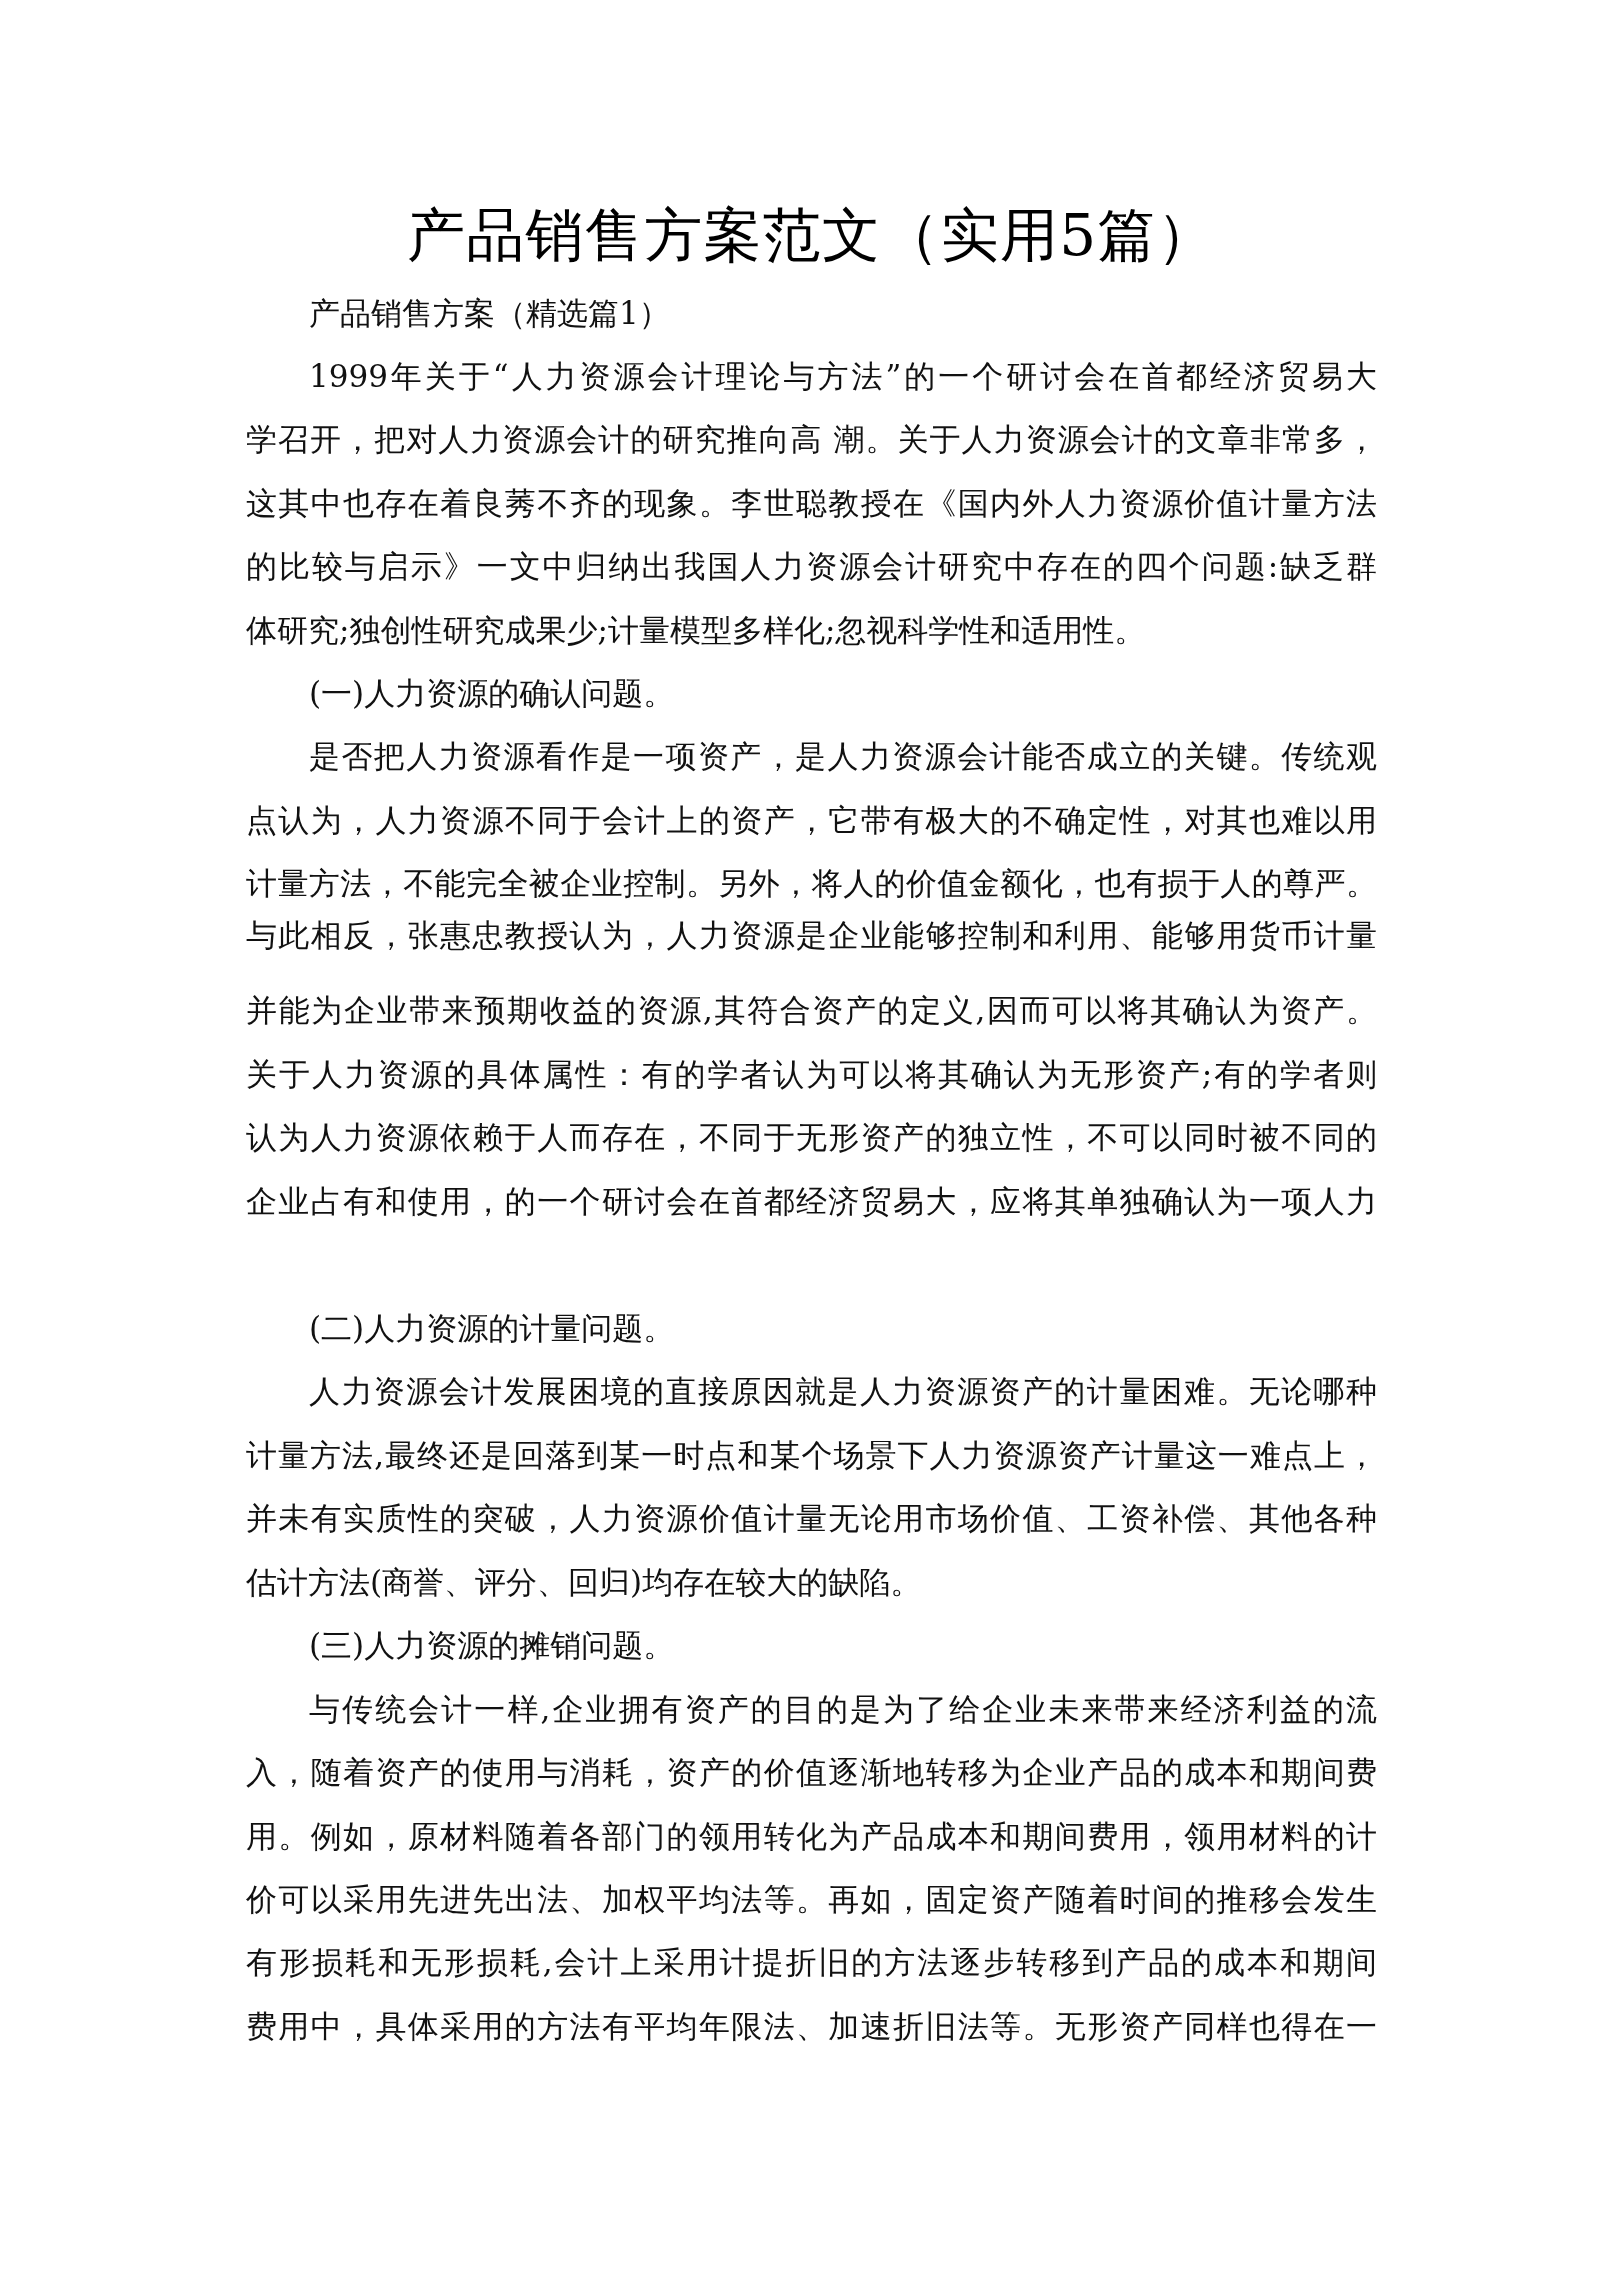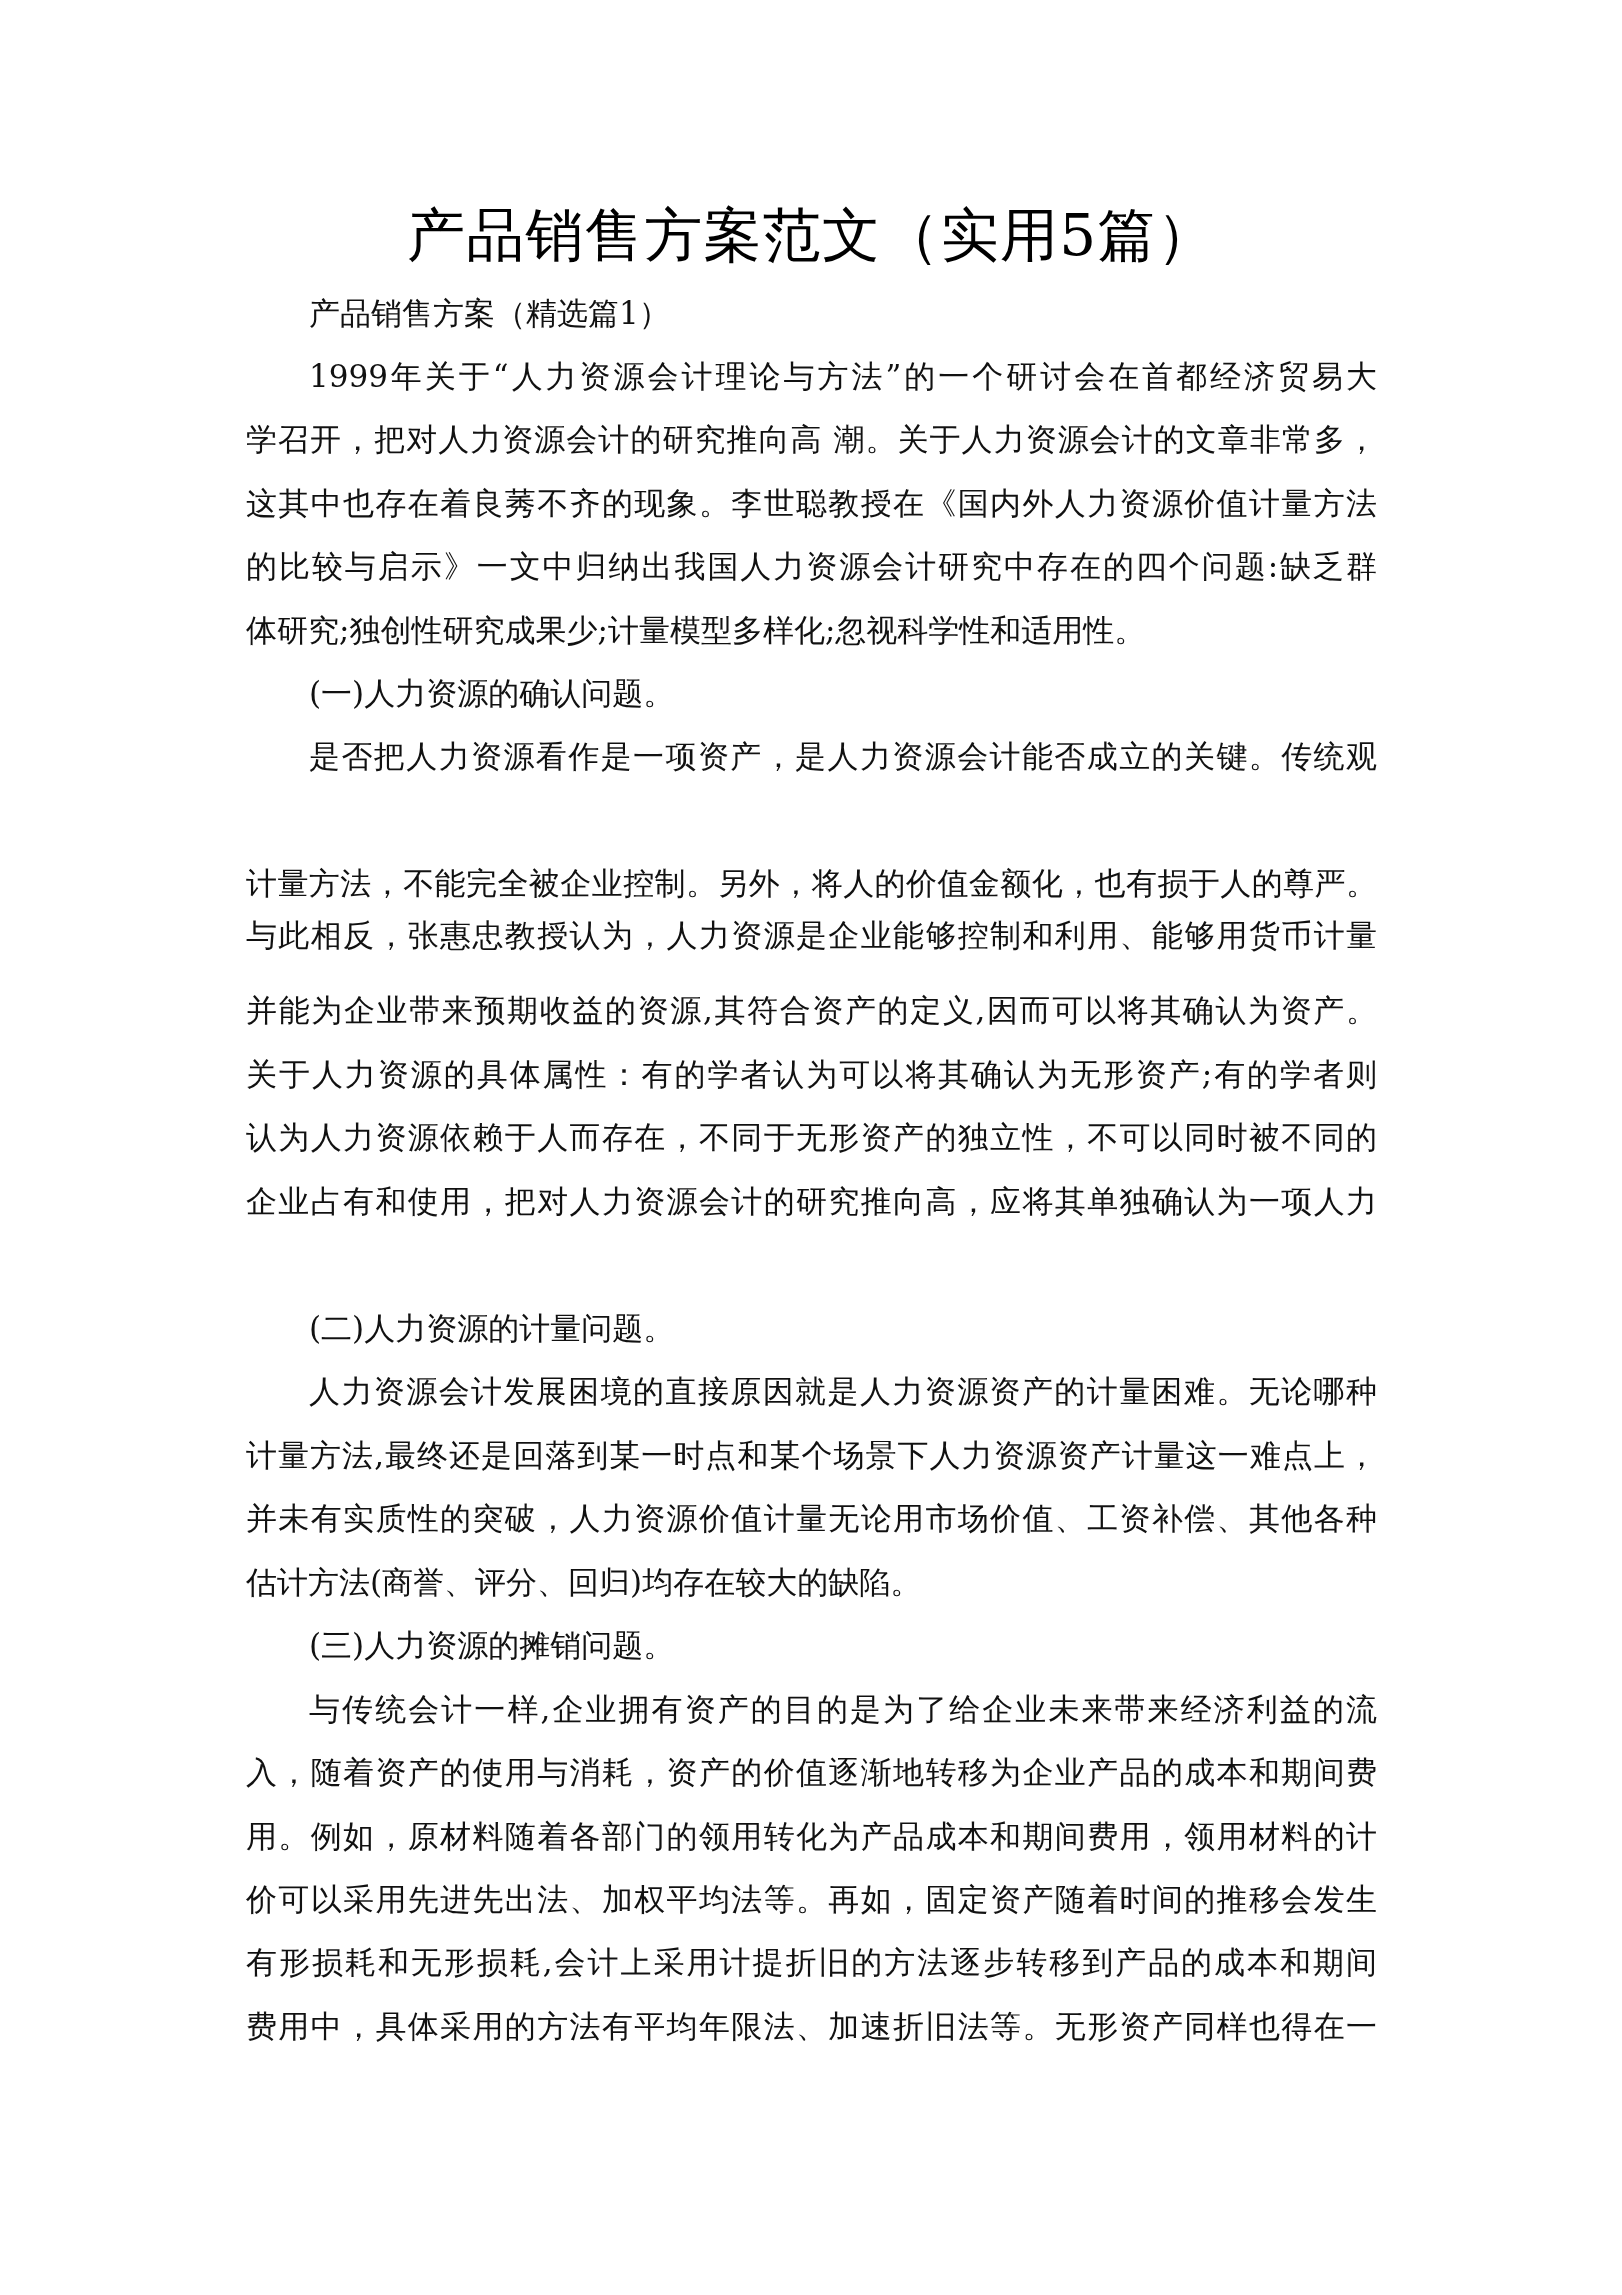--- a/index.html
+++ b/index.html
@@ -64,26 +64,27 @@
 
   <div class="line indent" style="top:357px;">1999年关于“人力资源会计理论与方法”的一个研讨会在首都经济贸易大</div>
   <div class="line" style="top:420px;">学召开，把对人力资源会计的研究推向高 潮。关于人力资源会计的文章非常多，</div>
   <div class="line" style="top:484px;">这其中也存在着良莠不齐的现象。李世聪教授在《国内外人力资源价值计量方法</div>
   <div class="line" style="top:547px;">的比较与启示》一文中归纳出我国人力资源会计研究中存在的四个问题:缺乏群</div>
   <div class="line last" style="top:611px;">体研究;独创性研究成果少;计量模型多样化;忽视科学性和适用性。</div>
 
   <div class="line indent last" style="top:674px;">(一)人力资源的确认问题。</div>
 
   <div class="line indent" style="top:737px;">是否把人力资源看作是一项资产，是人力资源会计能否成立的关键。传统观</div>
+  <div class="line" style="top:801px;">点认为，人力资源不同于会计上的资产，它带有极大的不确定性，对其也难以用</div>
   <div class="line" style="top:864px;">计量方法，不能完全被企业控制。另外，将人的价值金额化，也有损于人的尊严。</div>
   <div class="line" style="top:916px;">与此相反，张惠忠教授认为，人力资源是企业能够控制和利用、能够用货币计量</div>
   <div class="line" style="top:991px;">并能为企业带来预期收益的资源,其符合资产的定义,因而可以将其确认为资产。</div>
   <div class="line" style="top:1055px;">关于人力资源的具体属性：有的学者认为可以将其确认为无形资产;有的学者则</div>
   <div class="line" style="top:1118px;">认为人力资源依赖于人而存在，不同于无形资产的独立性，不可以同时被不同的</div>
-  <div class="line" style="top:1182px;">企业占有和使用，把对人力资源会计的研究推向高，应将其单独确认为一项人力</div>
+  <div class="line" style="top:1182px;">企业占有和使用，的一个研讨会在首都经济贸易大，应将其单独确认为一项人力</div>
 
   <div class="line indent last" style="top:1309px;">(二)人力资源的计量问题。</div>
 
   <div class="line indent" style="top:1372px;">人力资源会计发展困境的直接原因就是人力资源资产的计量困难。无论哪种</div>
   <div class="line" style="top:1436px;">计量方法,最终还是回落到某一时点和某个场景下人力资源资产计量这一难点上，</div>
   <div class="line" style="top:1499px;">并未有实质性的突破，人力资源价值计量无论用市场价值、工资补偿、其他各种</div>
   <div class="line last" style="top:1563px;">估计方法(商誉、评分、回归)均存在较大的缺陷。</div>
 
   <div class="line indent last" style="top:1626px;">(三)人力资源的摊销问题。</div>
 

